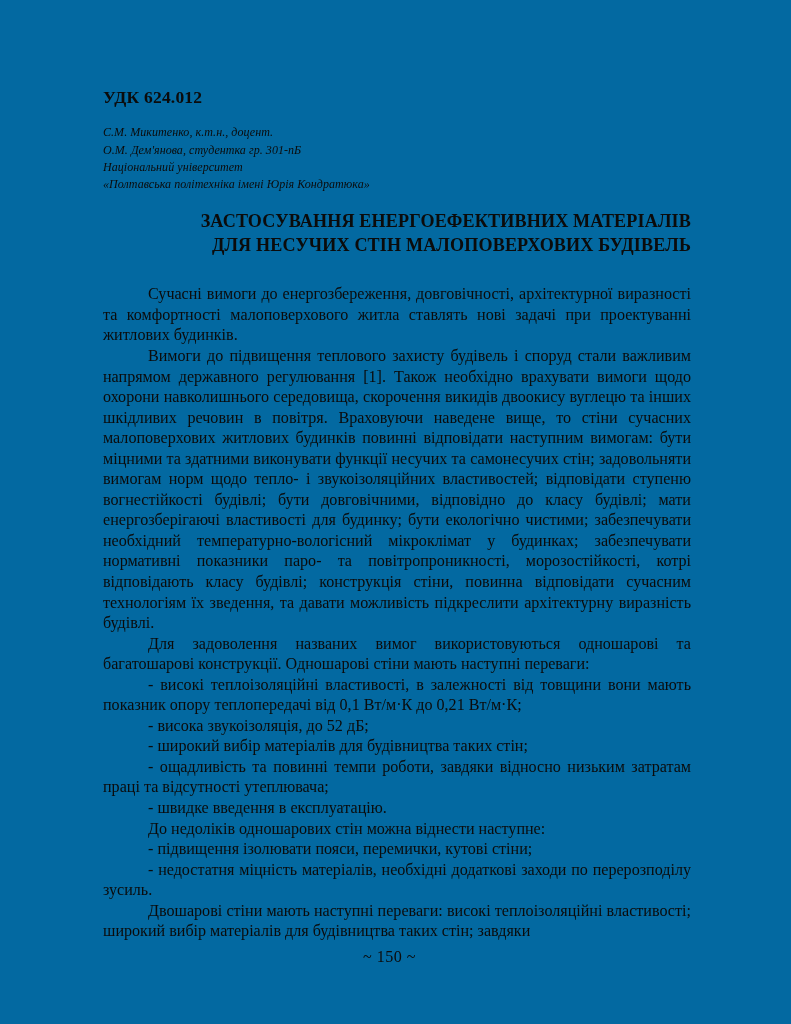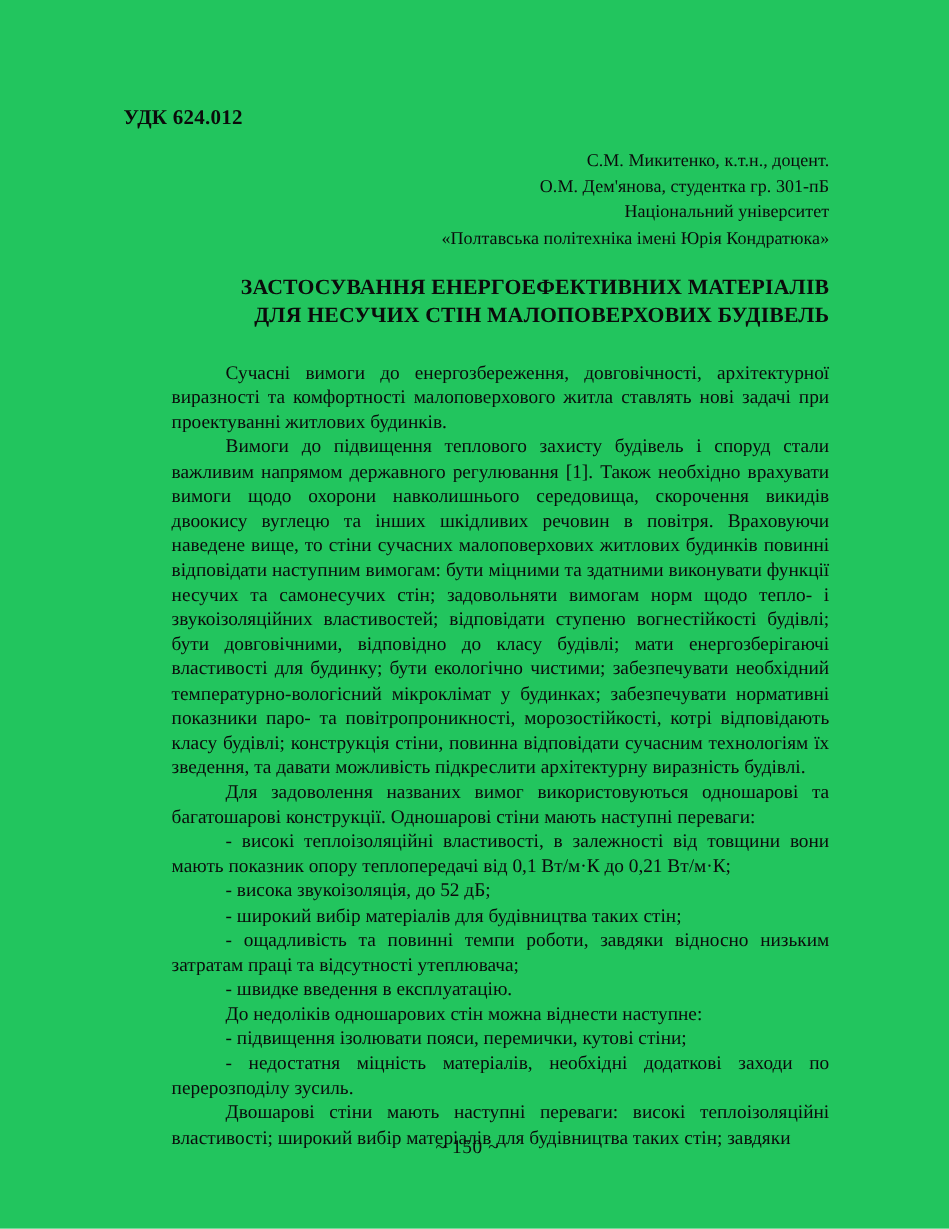--- a/index.html
+++ b/index.html
@@ -4,21 +4,21 @@
 <style>
   html, body {
     margin: 0;
     padding: 0;
     background: #ffffff;
   }
   .page {
     position: relative;
     width: 791px;
     height: 1024px;
-    background: #22c55e;
+    background: #0369a1;
     overflow: hidden;
     font-family: "Liberation Serif", "DejaVu Serif", serif;
     color: #0b0b0b;
   }
   .content {
     position: absolute;
     left: 103px;
     top: 0;
     width: 588px;
   }
@@ -28,22 +28,23 @@
     font-size: 17.5px;
     font-weight: bold;
     letter-spacing: 0.2px;
     margin-top: 88px;
     line-height: 1.1;
   }
 
   
   .authors {
     margin-top: 17px;
-    text-align: right;
-    font-size: 15px;
+    text-align: left;
+    font-style: italic;
+    font-size: 12px;
     line-height: 1.44;
     letter-spacing: 0.05px;
   }
   .authors div { white-space: nowrap; }
 
   
   .doc-title {
     margin-top: 17px;
     text-align: right;
     font-weight: bold;
@@ -51,21 +52,20 @@
     line-height: 1.3;
     letter-spacing: 0.15px;
   }
   .doc-title .tline { display: block; }
 
   
   .body-text {
     margin-top: 27px;
     font-size: 16.1px;
     line-height: 1.277;
-    margin-left: 40px;
   }
   .body-text p {
     margin: 0;
     text-align: justify;
     text-justify: inter-word;
     text-indent: 45px;
     hyphens: none;
   }
 
   

